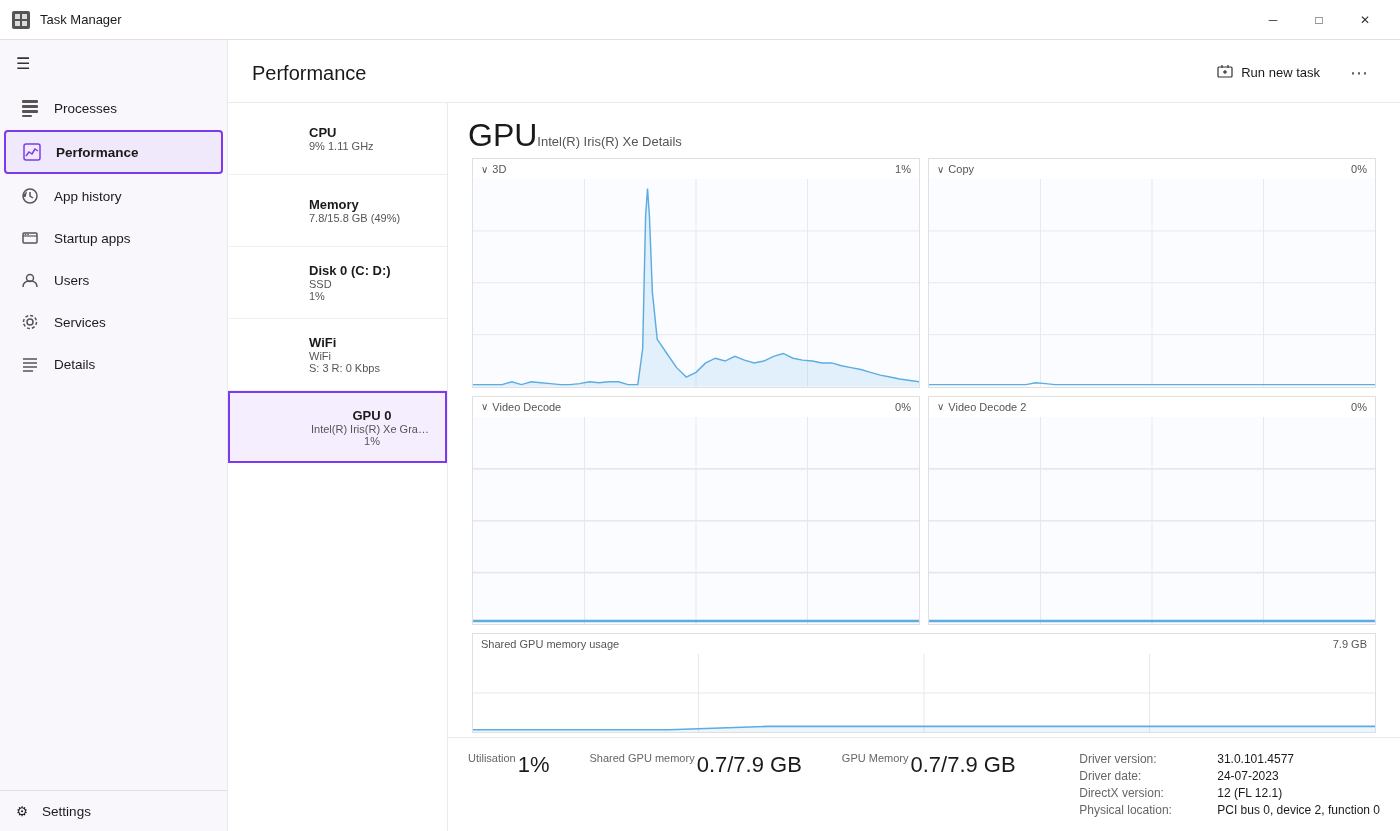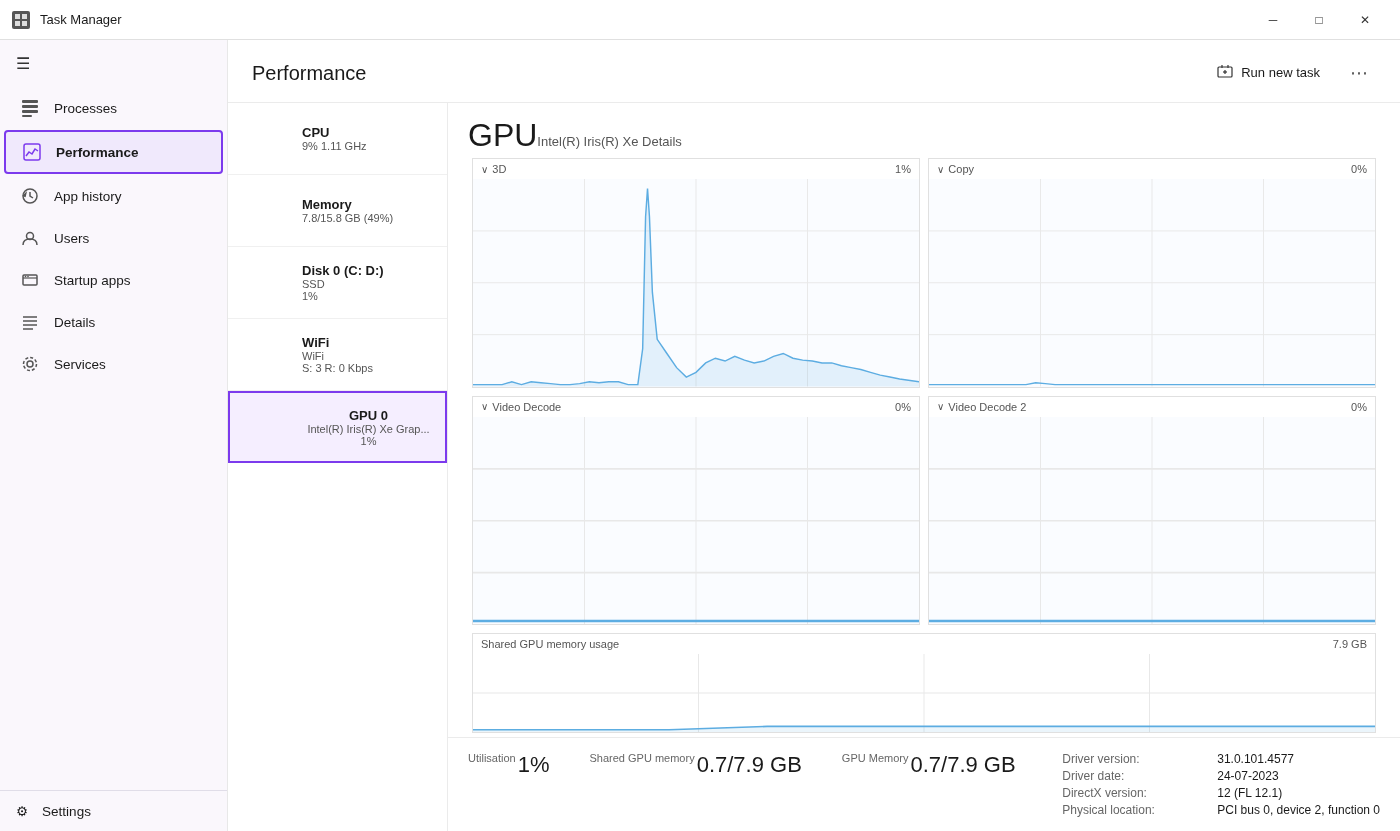--- a/index.html
+++ b/index.html
@@ -176,21 +176,21 @@
       border-right: 1px solid #ebebeb;
       overflow-y: auto;
       flex-shrink: 0;
     }
     .perf-item {
       display: flex;
       align-items: center;
       padding: 12px 12px;
       cursor: pointer;
       border-bottom: 1px solid #f0f0f0;
-      gap: 10px;
+      gap: 17px;
       min-height: 72px;
     }
     .perf-item.selected {
       background: #f5eeff;
       border: 2px solid #7c3aed;
       text-align: center;
     }
     .perf-item-graph {
       width: 52px;
       height: 40px;
@@ -326,21 +326,21 @@
       color: #1a1a1a;
     }
     .driver-info {
       display: flex;
       flex-direction: column;
       gap: 3px;
       margin-left: auto;
     }
     .driver-row {
       display: flex;
-      gap: 25px;
+      gap: 8px;
       font-size: 12px;
       color: #333;
     }
     .driver-key {
       color: #666;
       min-width: 130px;
     }
     .driver-val {
       color: #1a1a1a;
       font-weight: 500;
@@ -410,56 +410,56 @@
               <circle cx="9" cy="9" r="7" stroke="#555" stroke-width="1.5" fill="none"></circle>
               <polyline points="9,5 9,9 12,11" stroke="#555" stroke-width="1.5" fill="none"></polyline>
               <polyline points="2,9 5,6 4,10" stroke="#555" stroke-width="1.2" fill="#555"></polyline>
             </svg>
           </span>
     <span>App history</span>
         </div>
         <div class="nav-item">
           <span class="nav-icon">
             <svg width="18" height="18" viewBox="0 0 18 18" fill="none">
-              <circle cx="9" cy="7" r="3.5" stroke="#555" stroke-width="1.5" fill="none"></circle>
-              <path d="M2 16c0-4 3-6 7-6s7 2 7 6" stroke="#555" stroke-width="1.5" fill="none"></path>
-            </svg>
-          </span>
-    <span>Users</span>
-        </div>
-        <div class="nav-item">
-          <span class="nav-icon">
-            <svg width="18" height="18" viewBox="0 0 18 18" fill="none">
               <rect x="2" y="4" width="14" height="10" rx="1" stroke="#555" stroke-width="1.5" fill="none"></rect>
               <line x1="2" y1="7" x2="16" y2="7" stroke="#555" stroke-width="1.2"></line>
               <circle cx="4.5" cy="5.5" r="0.8" fill="#555"></circle>
               <circle cx="7" cy="5.5" r="0.8" fill="#555"></circle>
             </svg>
           </span>
     <span>Startup apps</span>
+        </div>
+        <div class="nav-item">
+          <span class="nav-icon">
+            <svg width="18" height="18" viewBox="0 0 18 18" fill="none">
+              <circle cx="9" cy="7" r="3.5" stroke="#555" stroke-width="1.5" fill="none"></circle>
+              <path d="M2 16c0-4 3-6 7-6s7 2 7 6" stroke="#555" stroke-width="1.5" fill="none"></path>
+            </svg>
+          </span>
+    <span>Users</span>
+        </div>
+        <div class="nav-item">
+          <span class="nav-icon">
+            <svg width="18" height="18" viewBox="0 0 18 18" fill="none">
+              <circle cx="9" cy="9" r="3" stroke="#555" stroke-width="1.5" fill="none"></circle>
+              <circle cx="9" cy="9" r="6.5" stroke="#555" stroke-width="1.5" stroke-dasharray="3 2" fill="none"></circle>
+            </svg>
+          </span>
+    <span>Services</span>
         </div>
         <div class="nav-item">
           <span class="nav-icon">
             <svg width="18" height="18" viewBox="0 0 18 18" fill="none">
               <line x1="2" y1="4" x2="16" y2="4" stroke="#555" stroke-width="1.5"></line>
               <line x1="2" y1="8" x2="16" y2="8" stroke="#555" stroke-width="1.5"></line>
               <line x1="2" y1="12" x2="16" y2="12" stroke="#555" stroke-width="1.5"></line>
               <line x1="2" y1="16" x2="12" y2="16" stroke="#555" stroke-width="1.5"></line>
             </svg>
           </span>
     <span>Details</span>
-        </div>
-        <div class="nav-item">
-          <span class="nav-icon">
-            <svg width="18" height="18" viewBox="0 0 18 18" fill="none">
-              <circle cx="9" cy="9" r="3" stroke="#555" stroke-width="1.5" fill="none"></circle>
-              <circle cx="9" cy="9" r="6.5" stroke="#555" stroke-width="1.5" stroke-dasharray="3 2" fill="none"></circle>
-            </svg>
-          </span>
-    <span>Services</span>
         </div>
       </nav>
     <div class="sidebar-settings">
       <span class="nav-icon">⚙</span>
       <span>Settings</span>
     </div>
   </div>
 
   <div class="content">
 

